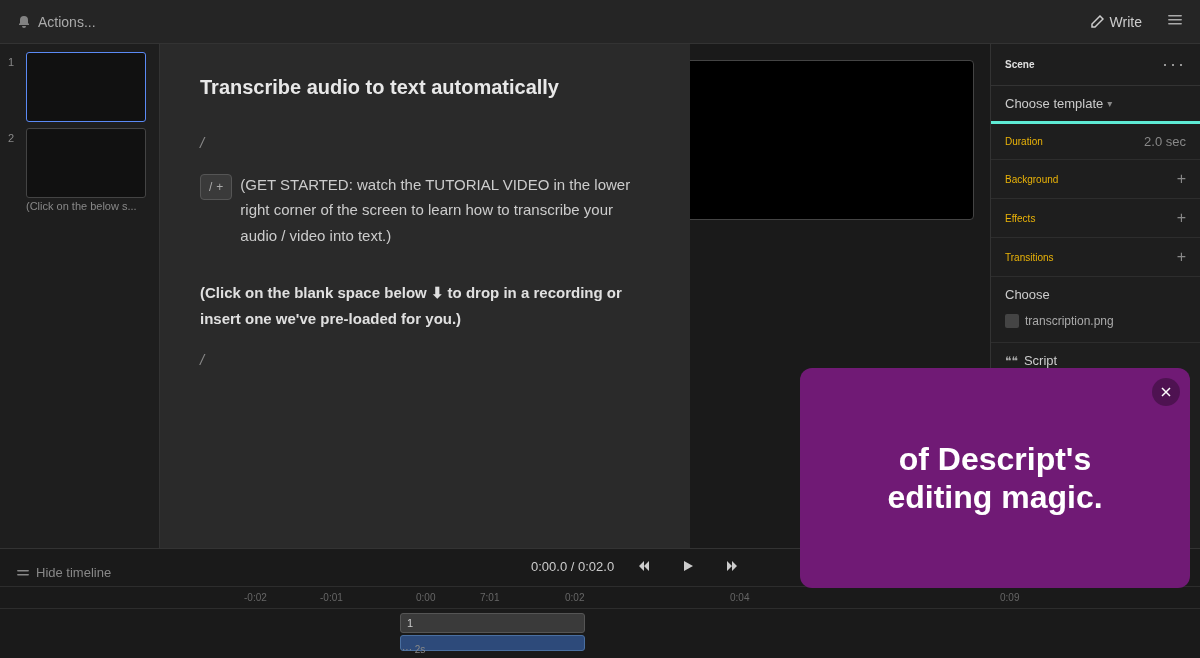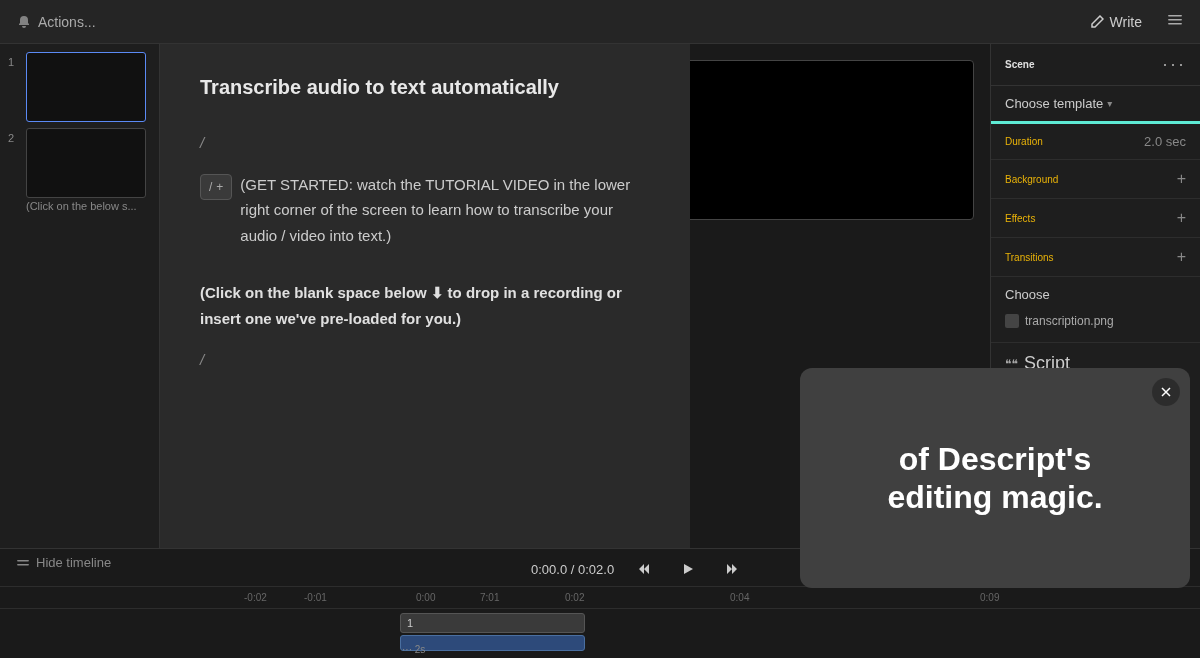--- a/index.html
+++ b/index.html
@@ -260,21 +260,21 @@
       align-items: center;
       gap: 6px;
       padding: 10px 14px;
       cursor: pointer;
     }
     .script-icon {
       color: #aaa;
       font-size: 12px;
     }
     .script-label {
-      font-size: 18px;
+      font-size: 13px;
       color: #ccc;
     }
 
     
     .preview-card-overlay {
       position: fixed;
       bottom: 70px;
       right: 10px;
       width: 390px;
       height: 220px;
@@ -320,21 +320,21 @@
     .timeline {
       height: 110px;
       background: #1a1a1a;
       border-top: 1px solid #333;
       flex-shrink: 0;
       display: flex;
       flex-direction: column;
     }
     .timeline-controls {
       display: flex;
-      align-items: flex-start;
+      align-items: flex-end;
       justify-content: space-between;
       padding: 6px 16px;
       border-bottom: 1px solid #2d2d2d;
       height: 38px;
       gap: 39px;
     }
     .timeline-left {
       display: flex;
       align-items: center;
       gap: 6px;
@@ -493,21 +493,21 @@
       </div>
     </div>
 
     <div class="script-row">
       <span class="script-icon">❝❝</span>
       <span class="script-label">Script</span>
     </div>
   </div>
 </div>
 
-<div class="preview-card-overlay" style="background:#404040;justify-content:center;">
+<div class="preview-card-overlay" style="background:#701a75;justify-content:center;">
   <div class="preview-card-text">of Descript's<br>editing magic.</div>
   <div class="preview-card-collapse">
     <svg width="12" height="12" viewBox="0 0 12 12" fill="white">
       <path d="M2 2l8 8M10 2L2 10" stroke="white" stroke-width="1.5"></path>
     </svg>
   </div>
 </div>
 
 <div class="drag-icon" style="position:fixed;bottom:72px;right:215px;font-size:20px;color:#666;">✋</div>
 
@@ -555,26 +555,26 @@
 
     <div style="width:240px;flex-shrink:0;">
       <div style="height:22px;border-bottom:1px solid #2d2d2d;background:#1a1a1a;"></div>
       <div style="height:48px;background:#1a1a1a;"></div>
     </div>
 
     <div style="flex:1;overflow:hidden;position:relative;">
 
       <div class="ruler-container" style="height:22px;background:#1a1a1a;position:relative;border-bottom:1px solid #2d2d2d;">
         <span class="ruler-label" style="left:4px;">-0:02</span>
-        <span class="ruler-label" style="left:64px;">-0:01</span>
+        <span class="ruler-label" style="left:80px;">-0:01</span>
         <span class="ruler-label" style="left:176px;">0:00</span>
         <span class="ruler-label" style="left:240px;">7:01</span>
         <span class="ruler-label" style="left:325px;">0:02</span>
         <span class="ruler-label" style="left:490px;">0:04</span>
-        <span class="ruler-label" style="left:740px;">0:09</span>
+        <span class="ruler-label" style="left:760px;">0:09</span>
       </div>
 
       <div style="position:relative;height:48px;">
 
         <div style="position:absolute;top:4px;left:160px;height:20px;width:185px;background:#3a3a3a;border:1px solid #555;border-radius:3px;display:flex;align-items:center;padding:0 6px;">
           <span style="font-size:11px;color:#ccc;">1</span>
         </div>
 
         <div style="position:absolute;top:26px;left:160px;height:16px;width:185px;background:#2d4a7a;border:1px solid #4a6fa0;border-radius:3px;"></div>
 

